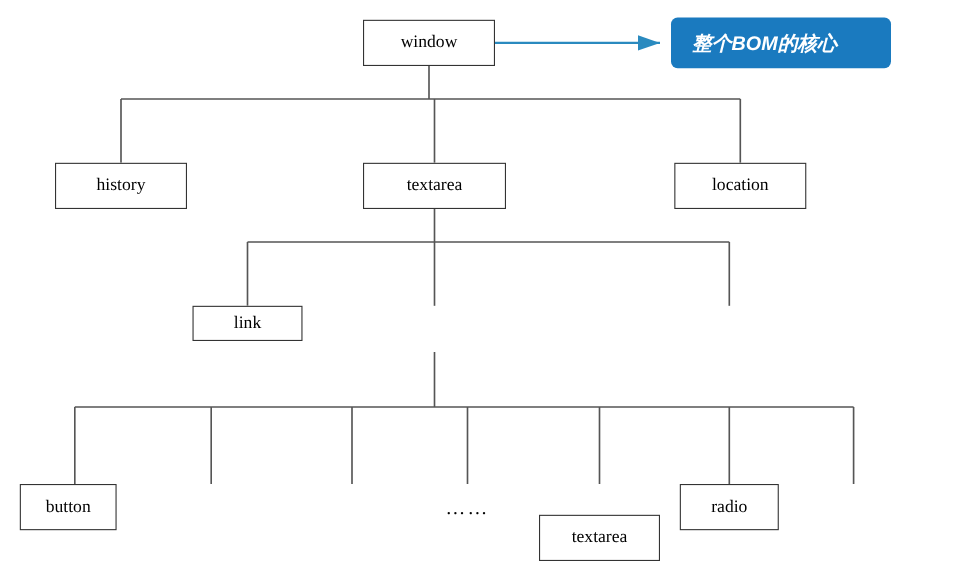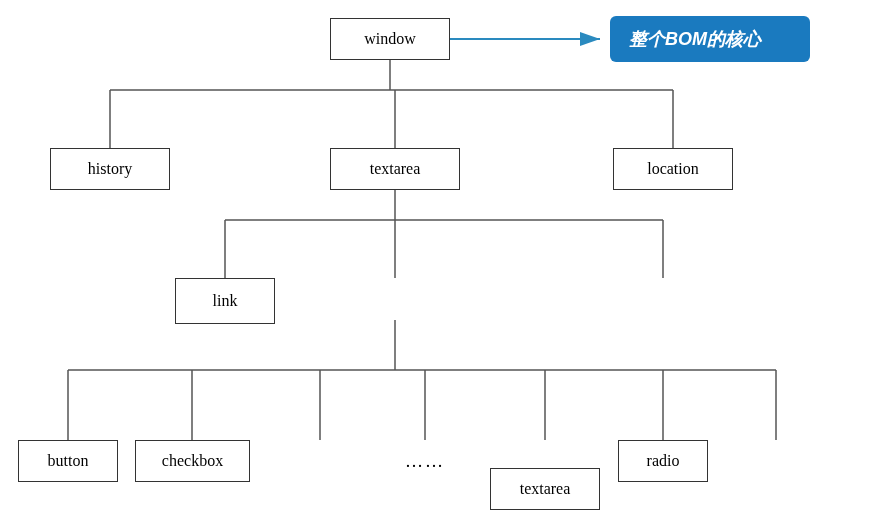--- a/index.html
+++ b/index.html
@@ -108,27 +108,26 @@
   </svg>
 
   <div class="node" style="left:330px;top:18px;width:120px;height:42px;">window</div>
 
   <div class="node" style="left:50px;top:148px;width:120px;height:42px;">history</div>
 
   <div class="node" style="left:330px;top:148px;width:130px;height:42px;">textarea</div>
 
   <div class="node" style="left:613px;top:148px;width:120px;height:42px;text-align:right;">location</div>
 
-  <div class="node" style="left:175px;top:278px;width:100px;height:46px;">link</div>
+  <div class="node" style="left:175px;top:278px;width:100px;height:32px;">link</div>
 
 
 
-  <div class="node" style="left:18px;top:440px;width:100px;height:42px;">button</div>
+  <div class="node" style="left:18px;top:440px;width:88px;height:42px;">button</div>
 
-  <div class="node" style="left:135px;top:440px;width:115px;height:42px;">checkbox</div>
 
 
   <div class="node ellipsis" style="left:385px;top:440px;width:80px;height:42px;font-family:serif;font-size:18px;">……</div>
 
   <div class="node" style="left:490px;top:468px;width:110px;height:42px;">textarea</div>
 
   <div class="node" style="left:618px;top:440px;width:90px;height:42px;">radio</div>
 
 
   <div class="callout" style="left:610px;top:16px;width:200px;height:46px;padding-left:19px;">整个BOM的核心</div>

